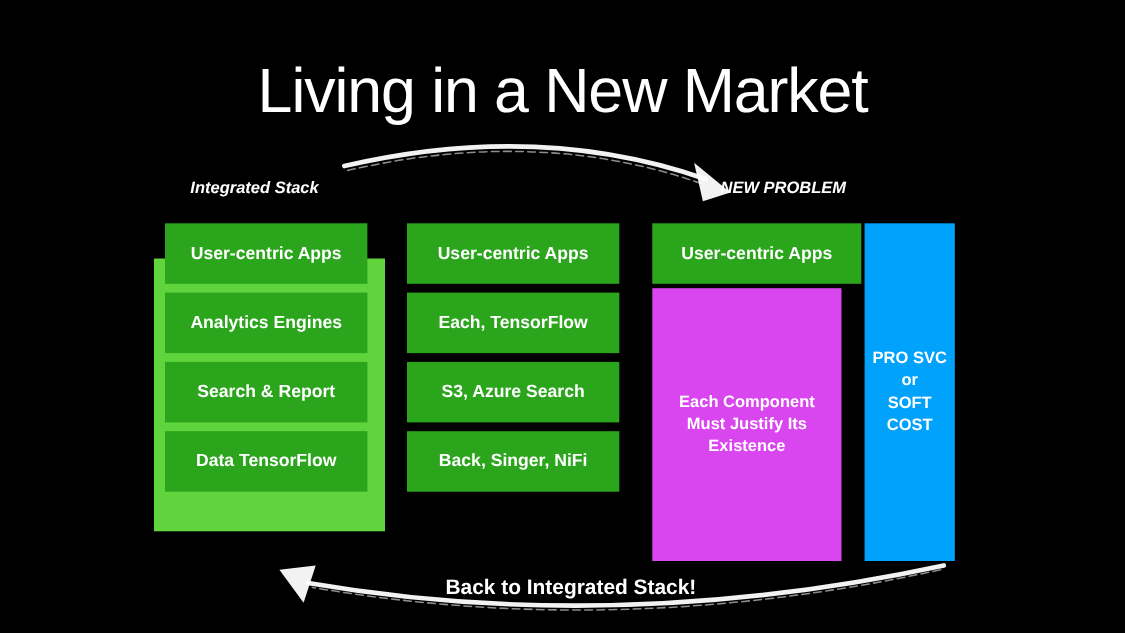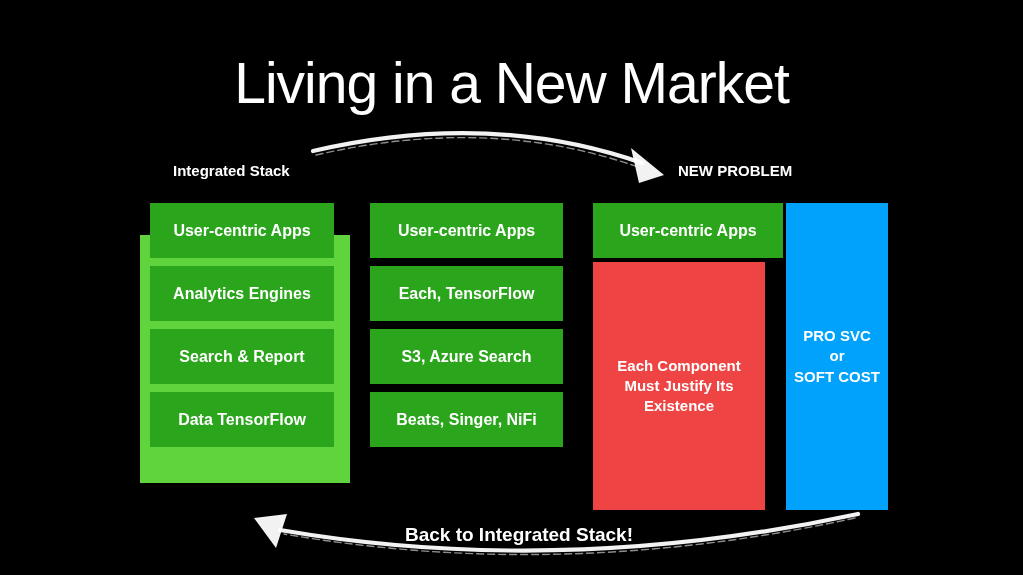--- a/index.html
+++ b/index.html
@@ -21,24 +21,25 @@
     color:#fff;
     white-space:nowrap;
   }
   .col-header{
     position:absolute;
     top:162px;
     font-size:15px;
     font-weight:700;
     color:#fff;
     white-space:nowrap;
+    font-style:italic;
   }
   .hdr-integrated{left:173px;}
   .hdr-interoperable{left:363px;}
-  .hdr-newproblem{left:678px;}
+  .hdr-newproblem{left:655px;}
 
   .stack-bg{
     position:absolute;
     left:140px;top:235px;
     width:210px;height:248px;
     background:#5fd43c;
   }
   .col{
     position:absolute;top:203px;
     display:flex;flex-direction:column;gap:8px;
@@ -54,29 +55,29 @@
     flex:0 0 auto;
   }
   .np-app{
     position:absolute;left:593px;top:203px;width:190px;height:55px;
     background:#2aa51c;
     display:flex;align-items:center;justify-content:center;
     font-size:16px;font-weight:700;color:#fff;
   }
   .np-red{
     position:absolute;left:593px;top:262px;width:172px;height:248px;
-    background:#ef4444;
+    background:#d946ef;
     display:flex;align-items:center;justify-content:center;
     text-align:center;
     font-size:15px;font-weight:700;color:#fff;
     line-height:1.35;
     padding:0 6px;box-sizing:border-box;
   }
   .np-blue{
-    position:absolute;left:786px;top:203px;width:102px;height:307px;
+    position:absolute;left:786px;top:203px;width:82px;height:307px;
     background:#00a2fb;
     display:flex;flex-direction:column;align-items:center;justify-content:center;
     text-align:center;
     font-size:15px;font-weight:700;color:#fff;
     line-height:1.35;
   }
   .bottom-label{
     position:absolute;
     left:0;top:524px;width:1038px;
     text-align:center;
@@ -108,21 +109,21 @@
     <div class="box">User-centric Apps</div>
     <div class="box">Analytics Engines</div>
     <div class="box">Search &amp; Report</div>
     <div class="box">Data TensorFlow</div>
   </div>
 
   <div class="col col-interoperable">
     <div class="box">User-centric Apps</div>
     <div class="box">Each, TensorFlow</div>
     <div class="box">S3, Azure Search</div>
-    <div class="box">Beats, Singer, NiFi</div>
+    <div class="box">Back, Singer, NiFi</div>
   </div>
 
   <div class="np-app">User-centric Apps</div>
   <div class="np-red">Each Component Must Justify Its Existence</div>
   <div class="np-blue">
     <span>PRO SVC</span>
     <span>or</span>
     <span>SOFT COST</span>
   </div>
 

